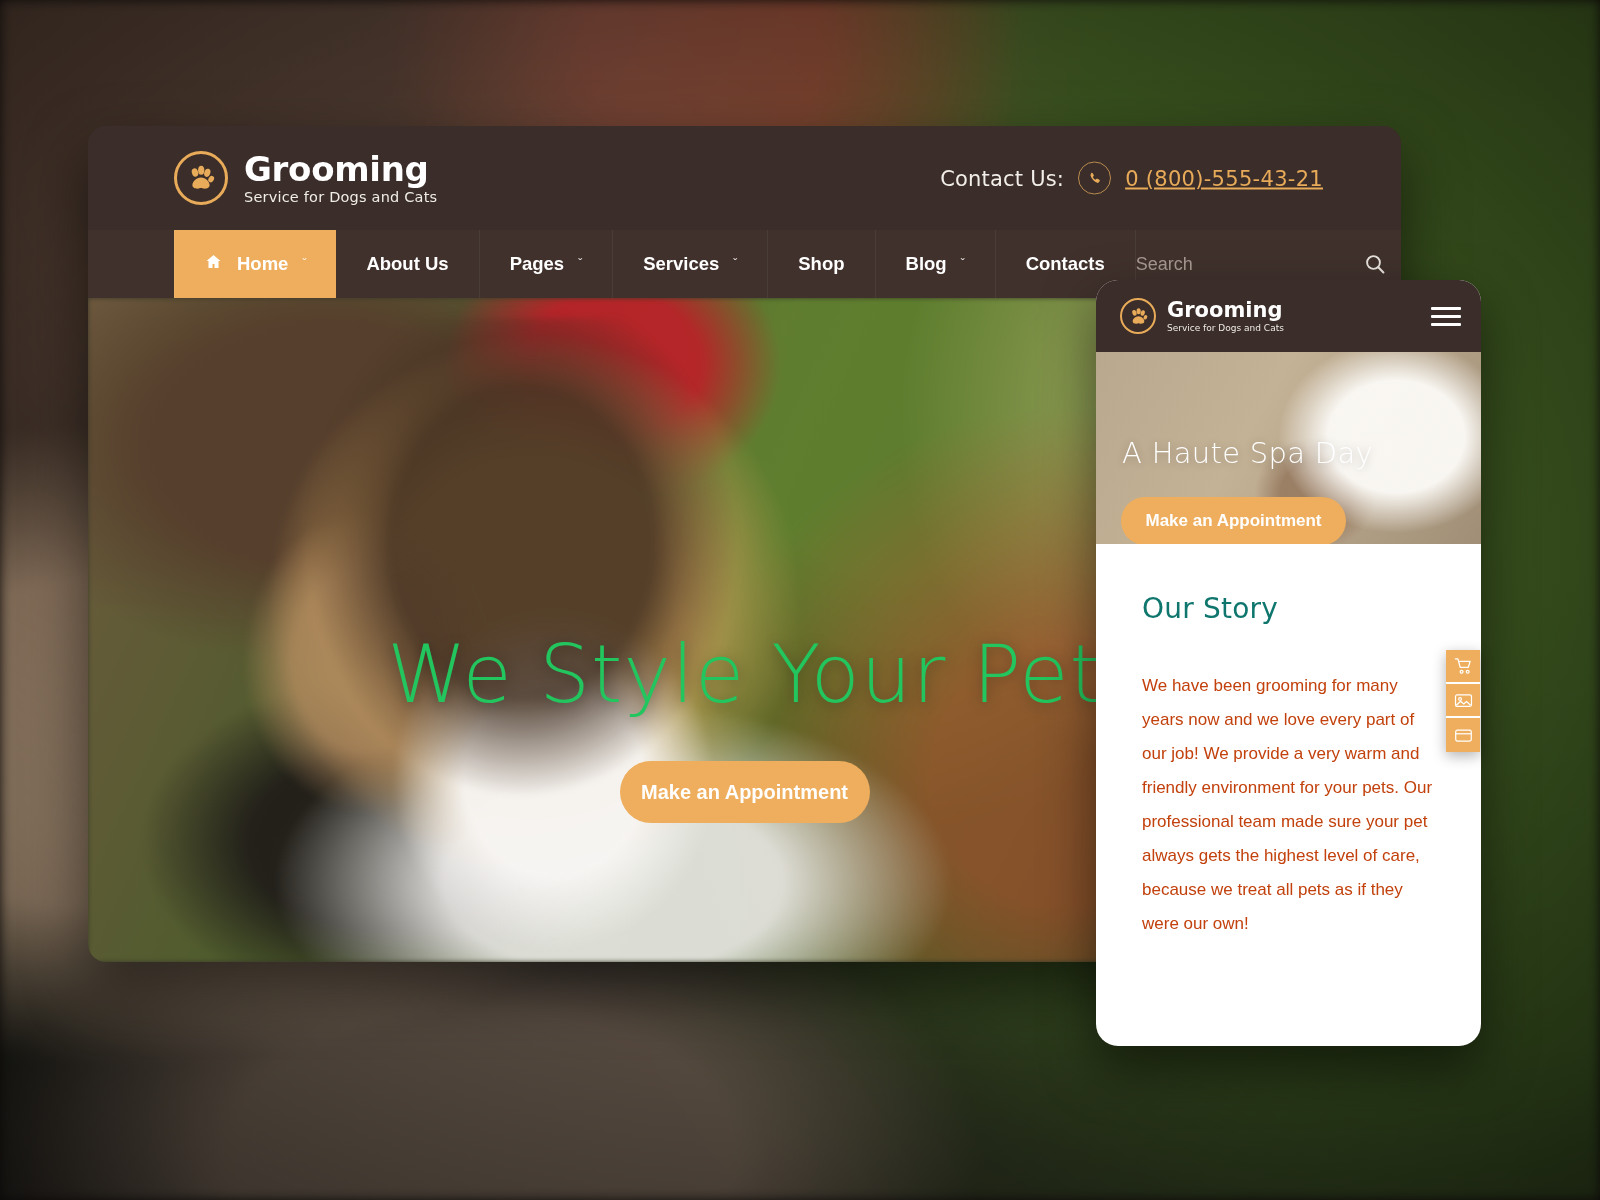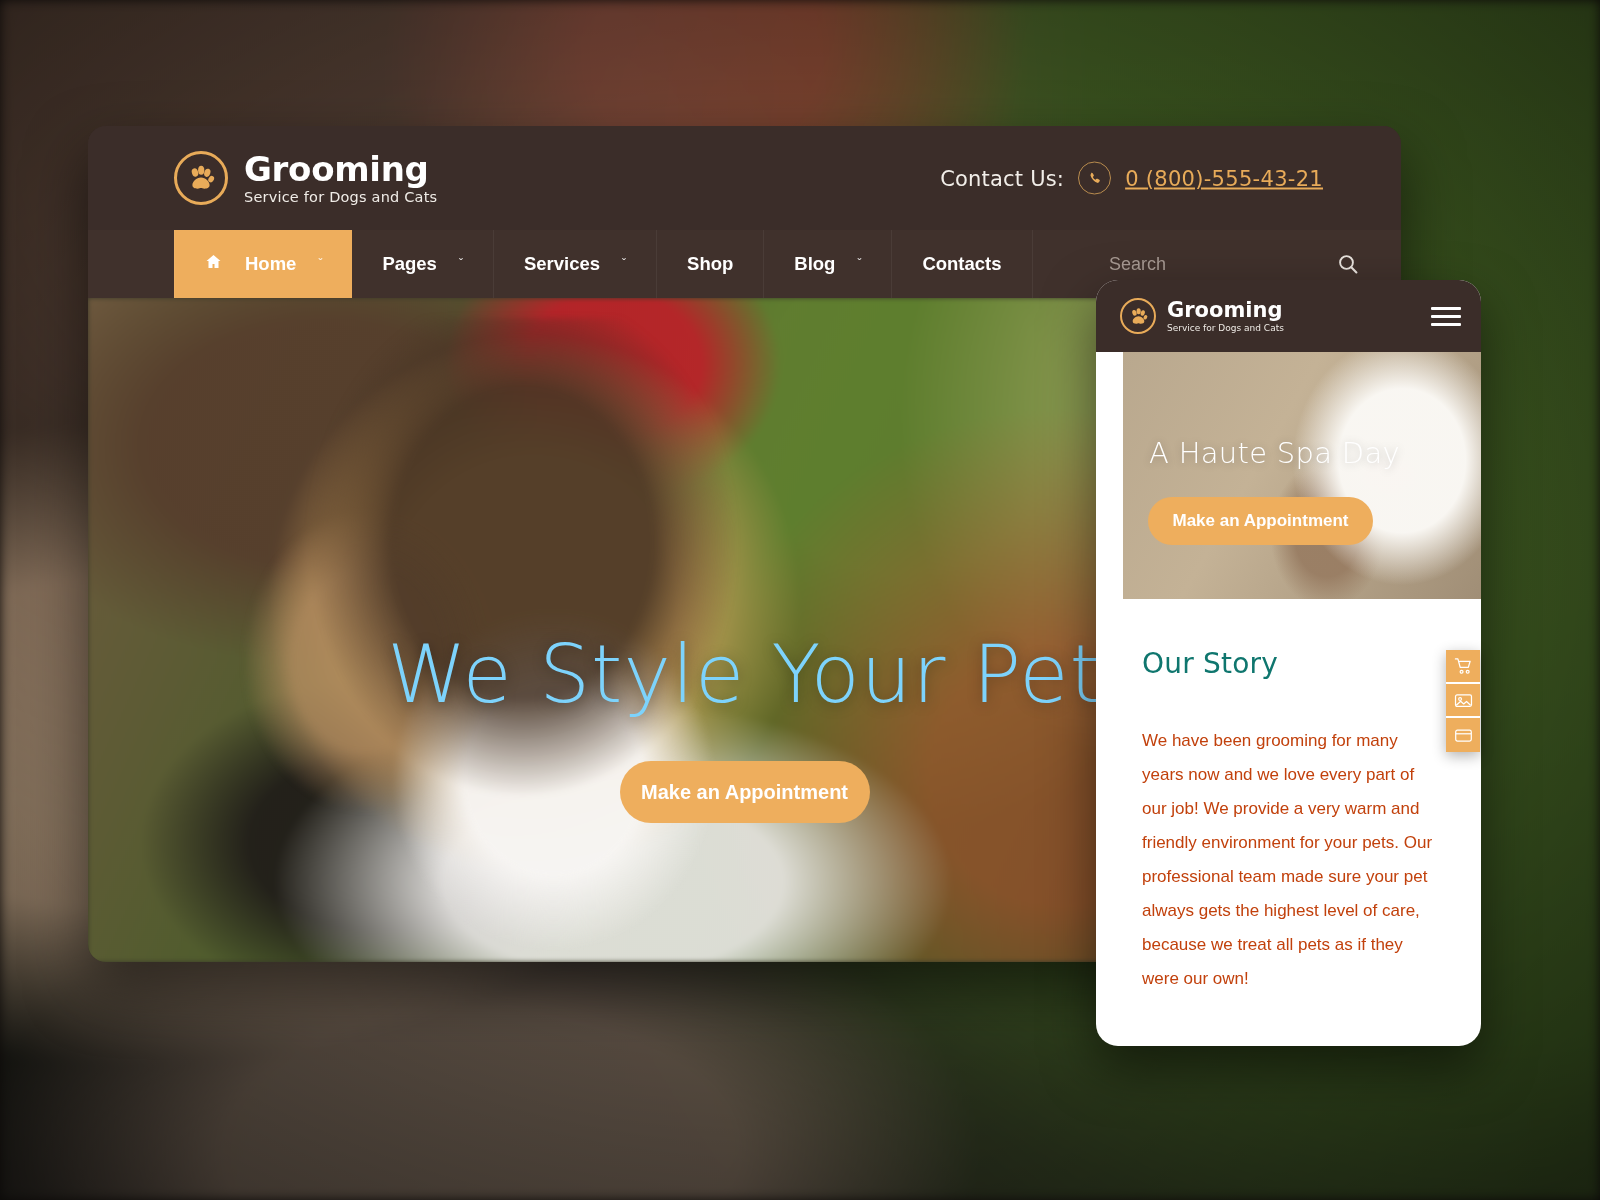--- a/index.html
+++ b/index.html
@@ -102,21 +102,21 @@
   }
 
   
   .d-nav{
     height:68px; background:#40312c;
     display:flex; align-items:stretch;
     padding-left:86px;
     position:relative;
   }
   .nav-item{
-    display:flex; align-items:center; gap:22px;
+    display:flex; align-items:center; gap:14px;
     padding:0 30px;
     color:#fff;
     font-size:18.5px; font-weight:bold;
     border-right:1px solid rgba(255,255,255,.055);
     white-space:nowrap;
   }
   .nav-item:first-child{ border-left:1px solid rgba(255,255,255,.055); }
   .nav-item.active{
     background:#eeae5d; color:#fff;
     border-right:none;
@@ -164,21 +164,21 @@
       radial-gradient(ellipse 18% 26% at 28% 52%, rgba(180,140,96,.8) 0 52%, rgba(0,0,0,0) 88%);
     filter:blur(3px);
   }
   .hero-copy{
     position:absolute; left:0; right:0; top:330px;
     text-align:center; z-index:3;
   }
   .hero-title{
     font-family:"DejaVu Sans", sans-serif;
     font-weight:300;
-    font-size:80px; color:#7dd3fc; letter-spacing:1px;
+    font-size:80px; color:#22c55e; letter-spacing:1px;
     text-shadow:0 2px 14px rgba(0,0,0,.35);
     white-space:nowrap;
   }
   .hero-sub{
     margin-top:26px;
     font-size:25px; color:#f3f1ee;
     text-shadow:0 1px 10px rgba(0,0,0,.4);
     white-space:nowrap;
   }
   .hero-cta{
@@ -220,27 +220,26 @@
     font-family:"DejaVu Sans", sans-serif;
     font-size:9px; color:#efebe6; margin-top:3px;
   }
   .burger{
     margin-left:auto; width:30px; cursor:pointer;
     display:flex; flex-direction:column; gap:5px;
   }
   .burger span{ display:block; height:3px; background:#fff; border-radius:1px; }
 
   .m-hero{
-    position:relative; height:247px; overflow:hidden;
+    position:relative; height:192px; overflow:hidden;
     background:
       radial-gradient(ellipse 34% 56% at 78% 44%, rgba(250,248,244,.98) 0 52%, rgba(0,0,0,0) 90%),
       radial-gradient(ellipse 18% 34% at 57% 74%, rgba(152,124,98,.92) 0 50%, rgba(0,0,0,0) 88%),
       radial-gradient(ellipse 10% 10% at 74% 50%, rgba(226,126,132,.8) 0 48%, rgba(0,0,0,0) 88%),
       linear-gradient(120deg,#b9a88e 0%,#c4b296 40%,#a08e76 100%);
-    margin-left: 27px;
   }
   .m-hero-title{
     position:absolute; left:26px; top:84px;
     font-family:"DejaVu Sans", sans-serif;
     font-weight:300; font-size:29px; color:#fff;
     text-shadow:0 1px 8px rgba(0,0,0,.25);
     letter-spacing:.3px;
   }
   .m-cta{
     position:absolute; left:25px; top:145px;
@@ -317,20 +316,23 @@
     <div class="nav-item active">
       <span class="home-ico">
         <svg width="17" height="17" viewBox="0 0 17 17" aria-hidden="true">
           <path d="M8.5 2L1.5 8h2v7h4v-4h2v4h4V8h2L8.5 2z" fill="#fff"></path>
         </svg>
       </span>
       <span>Home</span>
       <span class="caret">ˇ</span>
     </div>
     <div class="nav-item">
+      <span>About Us</span>
+    </div>
+    <div class="nav-item">
       <span>Pages</span>
       <span class="caret">ˇ</span>
     </div>
     <div class="nav-item">
       <span>Services</span>
       <span class="caret">ˇ</span>
     </div>
     <div class="nav-item">
       <span>Shop</span>
     </div>

